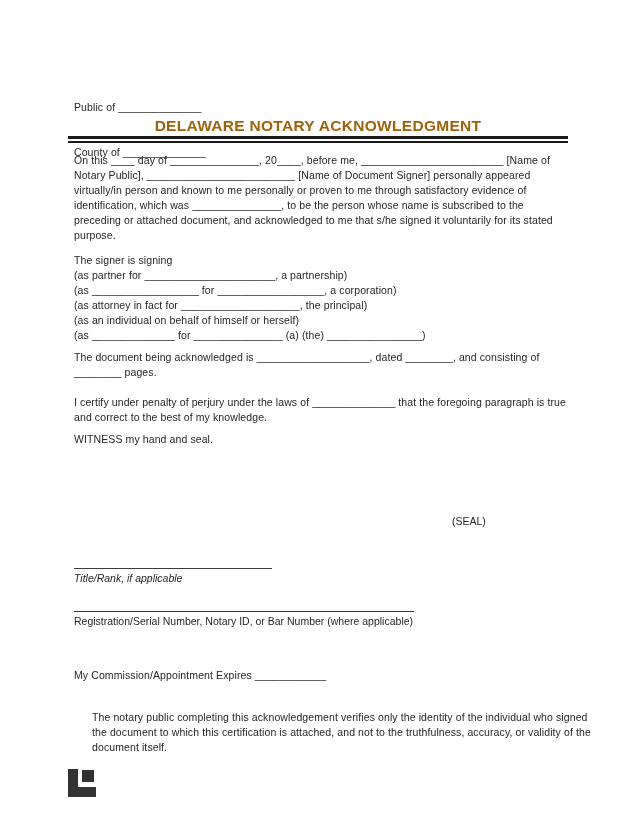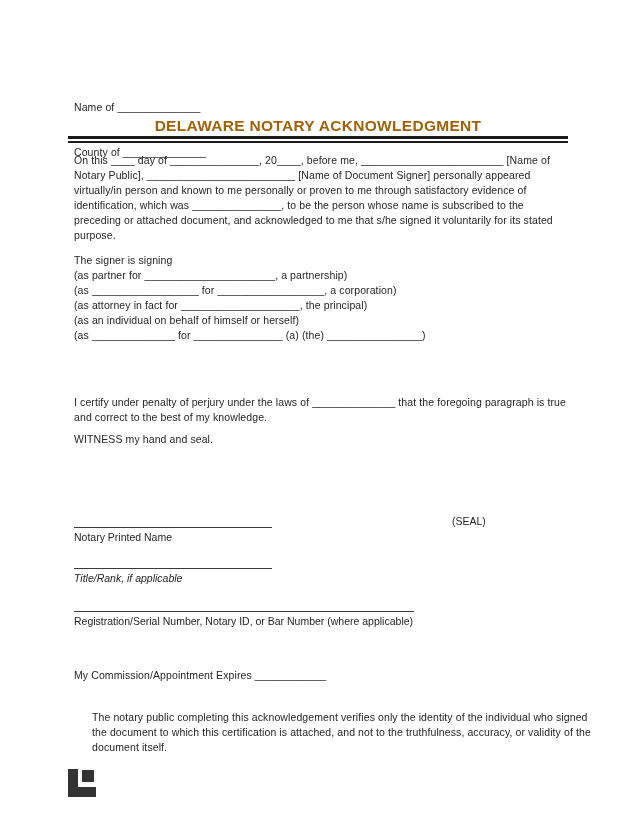--- a/index.html
+++ b/index.html
@@ -57,53 +57,52 @@
     width: 28px;
     height: 28px;
   }
 </style>
 </head>
 <body>
 
 <div class="page">
 
   <div class="abs text" style="left:74px; top:70px;">
-    <div>Name of ______________</div>
+    <div>Public of ______________</div>
     <div>County of ______________</div>
   </div>
 
   <div class="abs doc-title">DELAWARE NOTARY ACKNOWLEDGMENT</div>
   <div class="abs title-rule"></div>
 
   <div class="abs text" style="left:74px; top:153px;">On this ____ day of _______________, 20____, before me, ________________________ [Name of
 Notary Public], _________________________ [Name of Document Signer] personally appeared
 virtually/in person and known to me personally or proven to me through satisfactory evidence of
 identification, which was _______________, to be the person whose name is subscribed to the
 preceding or attached document, and acknowledged to me that s/he signed it voluntarily for its stated
 purpose.</div>
 
   <div class="abs text" style="left:74px; top:253px;">The signer is signing
 (as partner for ______________________, a partnership)
 (as __________________ for __________________, a corporation)
 (as attorney in fact for ____________________, the principal)
 (as an individual on behalf of himself or herself)
 (as ______________ for _______________ (a) (the) ________________)</div>
 
+  <div class="abs text" style="left:74px; top:350px;">The document being acknowledged is ___________________, dated ________, and consisting of
+________ pages.</div>
 
   <div class="abs text" style="left:74px; top:395px;">I certify under penalty of perjury under the laws of ______________ that the foregoing paragraph is true
 and correct to the best of my knowledge.</div>
 
   <div class="abs text" style="left:74px; top:432px;">WITNESS my hand and seal.</div>
 
 
   <div class="abs seal">(SEAL)</div>
 
-  <div class="abs sig-group" style="top:527px; width:198px;">
-    <span>Notary Printed Name</span>
-  </div>
 
   <div class="abs sig-group" style="top:568px; width:198px;font-style:italic;">
     <span>Title/Rank, if applicable</span>
   </div>
 
   <div class="abs sig-group" style="top:611px; width:340px;">
     <span>Registration/Serial Number, Notary ID, or Bar Number (where applicable)</span>
   </div>
 
   <div class="abs text" style="left:74px; top:668px;">My Commission/Appointment Expires ____________</div>

